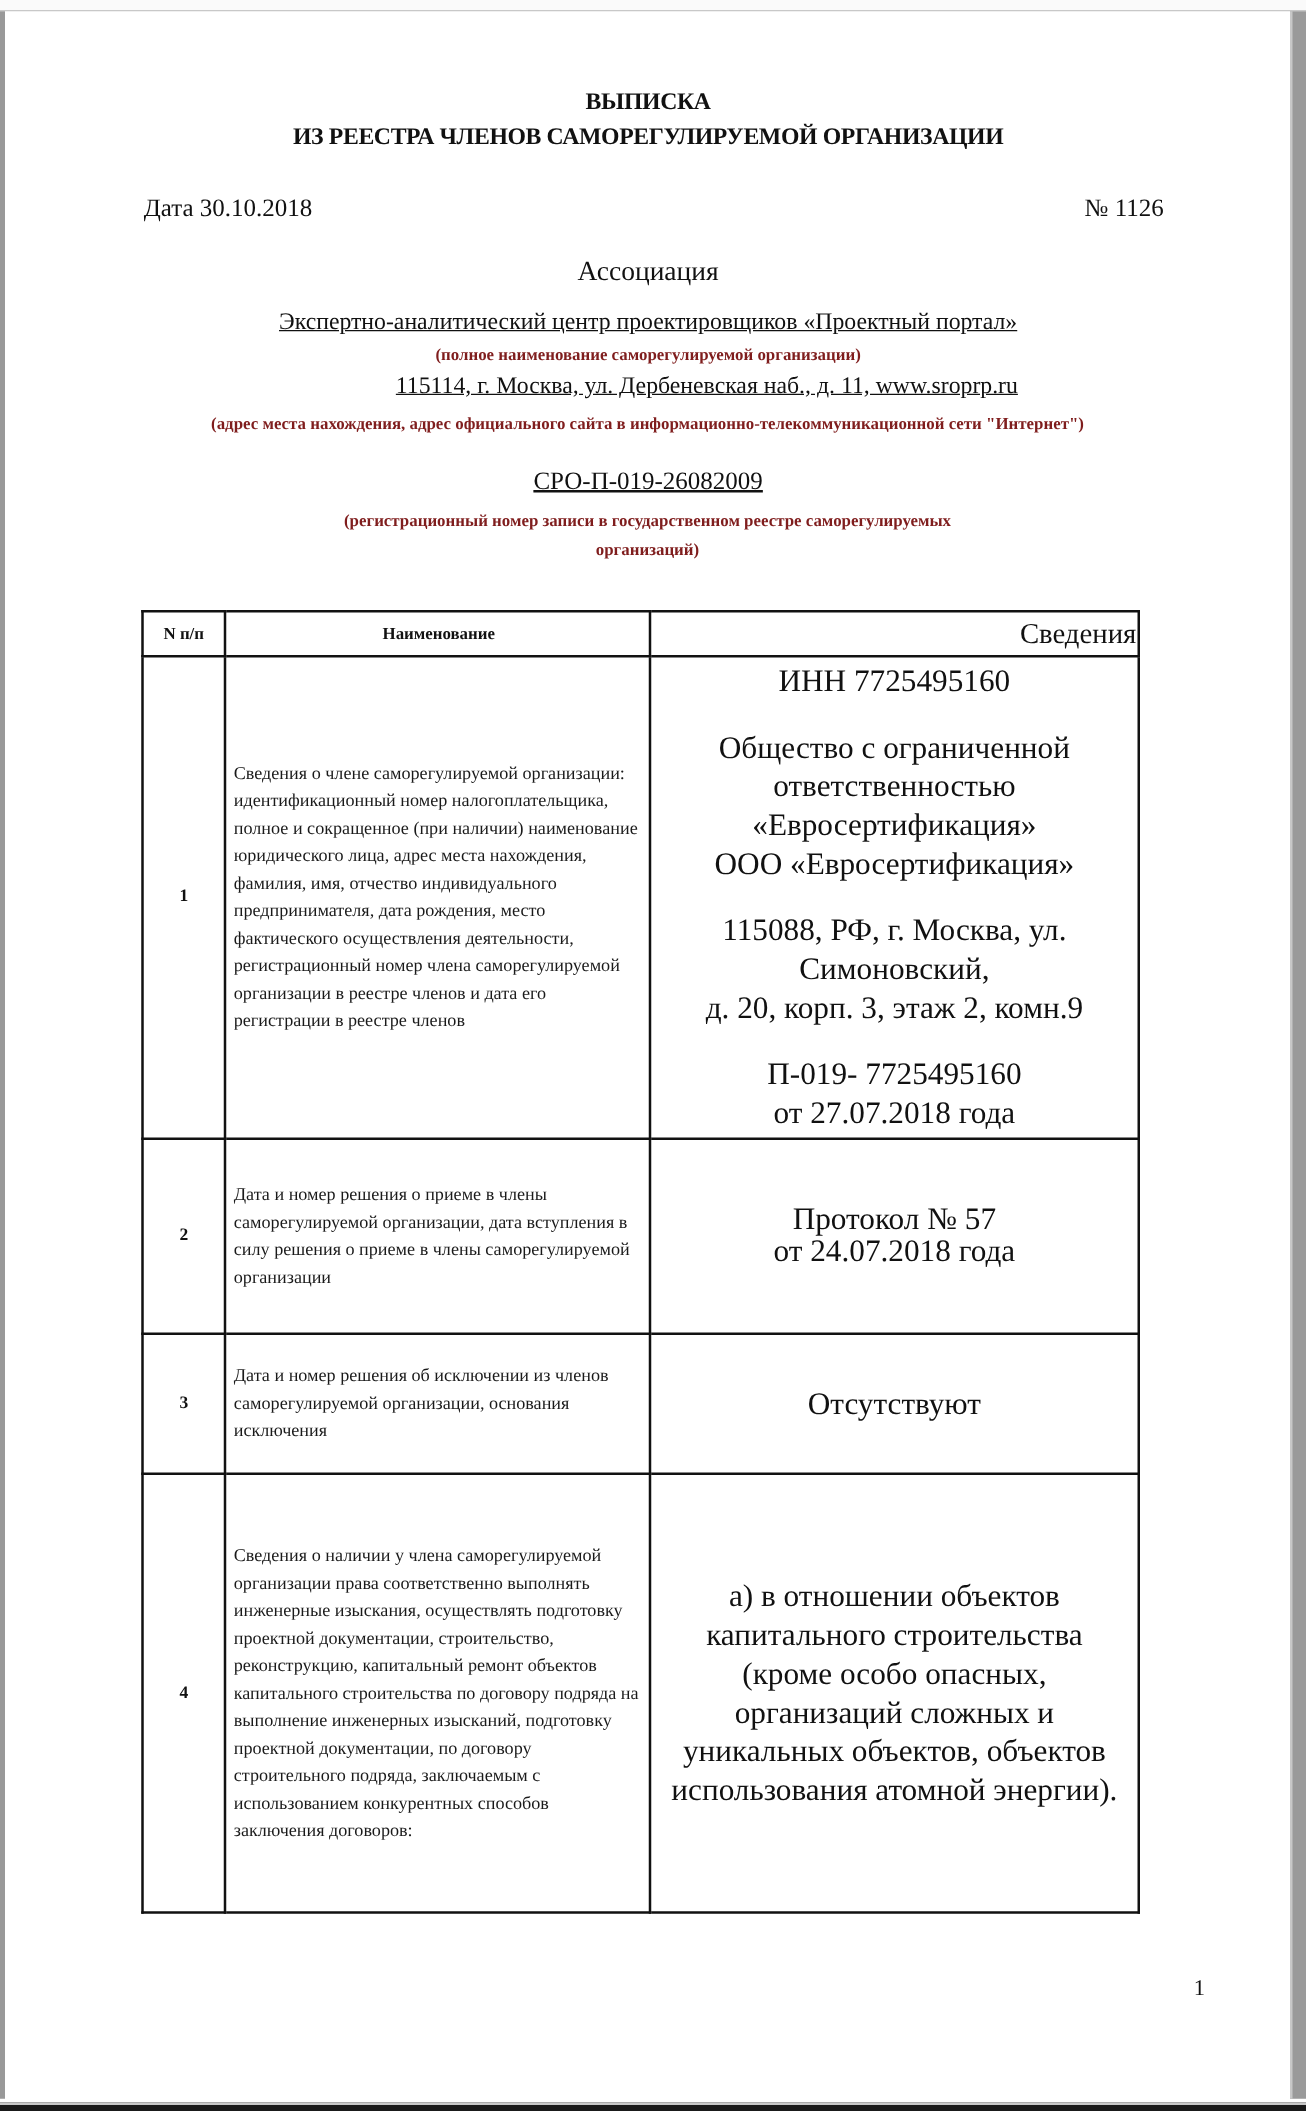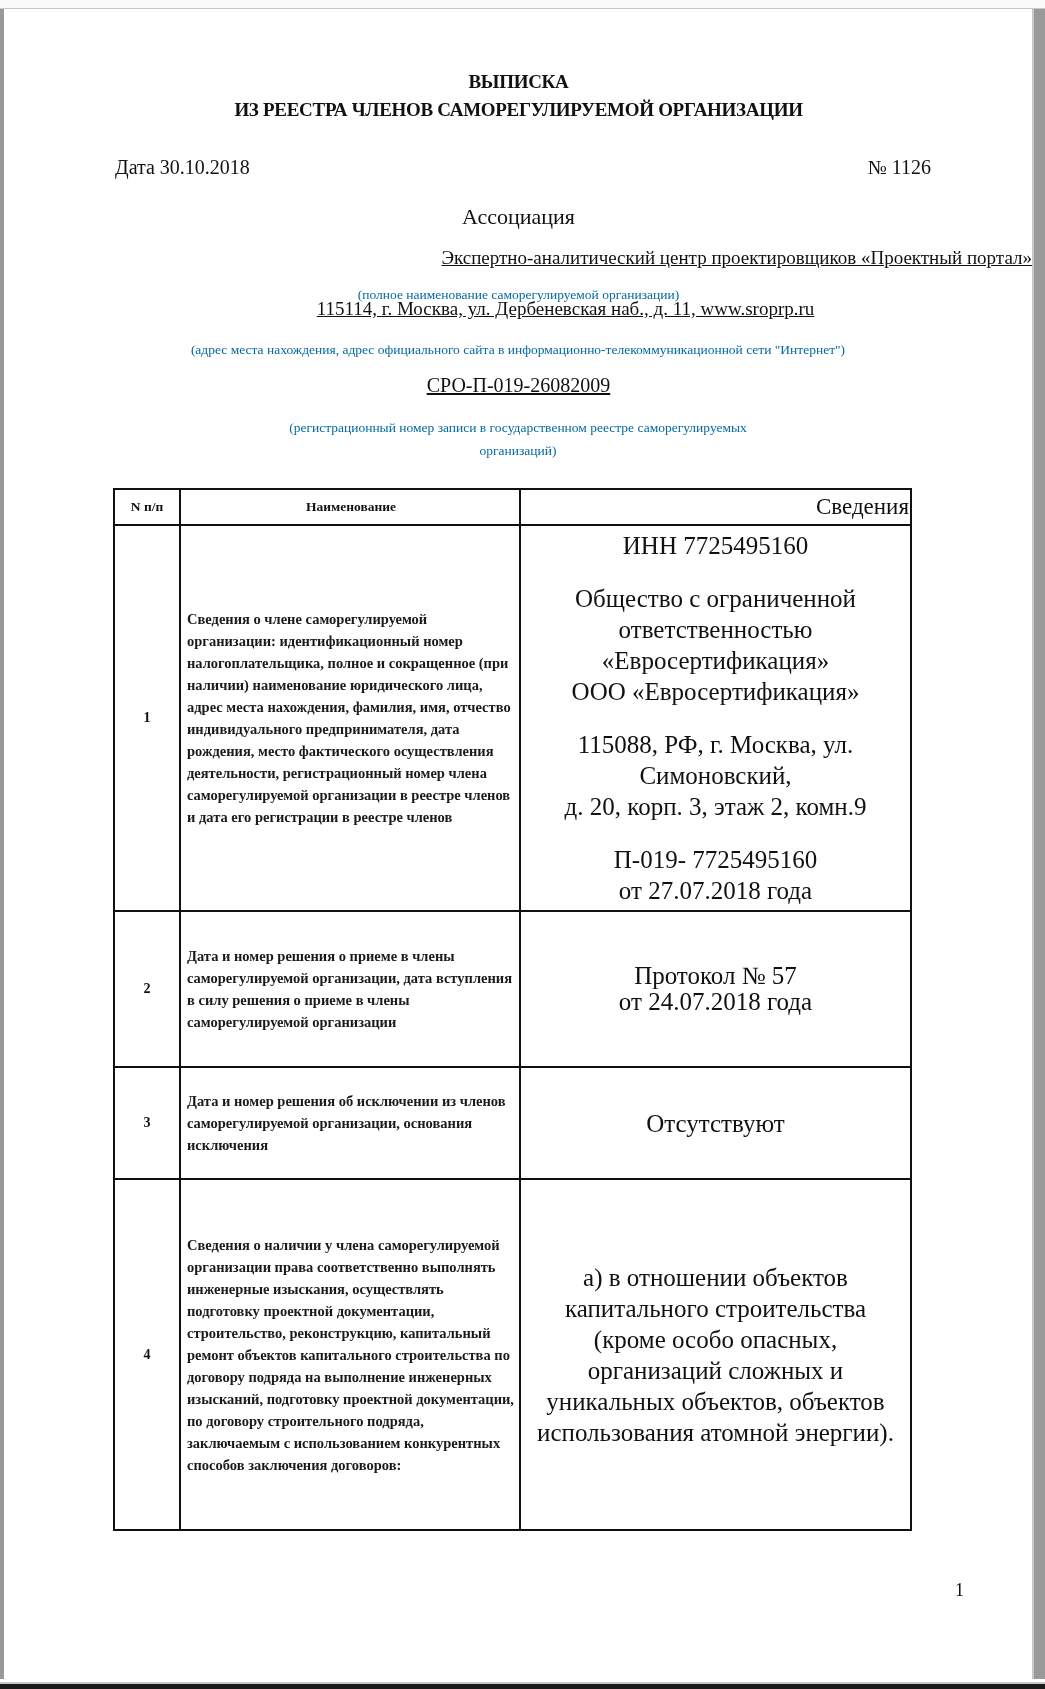--- a/index.html
+++ b/index.html
@@ -18,22 +18,22 @@
 
   .title { position: absolute; left: 0; width: 1027px; text-align: center; font-family: "Liberation Serif", serif; font-weight: bold; font-size: 19px; letter-spacing: -0.3px; }
   .title1 { top: 62px; }
   .title2 { top: 90px; }
 
   .meta-date { position: absolute; left: 110px; top: 147px; font-family: "Liberation Serif", serif; font-size: 20px; }
   .meta-num { position: absolute; right: 101px; top: 147px; font-family: "Liberation Serif", serif; font-size: 20px; }
 
   .center { position: absolute; left: 0; width: 1027px; text-align: center; font-family: "Liberation Serif", serif; }
   .assoc { top: 195px; font-size: 22px; }
-  .org-name { top: 238px; font-size: 19px; text-decoration: underline; text-align: right; }
-  .cap { font-size: 13.5px; font-weight: normal; color: #0369a1; margin-top: 11px; }
+  .org-name { top: 238px; font-size: 19px; text-decoration: underline; }
+  .cap { font-size: 13.5px; font-weight: bold; color: #7f1d1d; }
   .cap1 { top: 267px; }
   .address { top: 289px; font-size: 19px; text-decoration: underline; margin-left: 47px; }
   .cap2 { top: 318px; width: 900px; left: 63px; line-height: 23px; }
   .reg { top: 365px; font-size: 20px; text-decoration: underline; }
   .cap3 { top: 396px; width: 500px; left: 263px; line-height: 23px; }
 
   table.reg-table {
     position: absolute; left: 108px; top: 479px;
     width: 799px; border-collapse: collapse;
     font-family: "Liberation Serif", serif;
@@ -42,21 +42,21 @@
     border: 2px solid #111; vertical-align: middle;
   }
   .col-n { width: 62px; text-align: center; }
   .col-name { width: 328px; padding: 0 4px 0 6px; text-align: left; border-radius: 23px; }
   .col-info { text-align: center; }
   th.col-n, th.col-name { font-size: 13.5px; font-weight: bold; }
   th.col-name { text-align: center; }
   th.col-info { font-size: 23px; font-weight: normal; text-align: right; }
   tr.hdr { height: 36px; }
   td.col-n { font-size: 14px; font-weight: bold; }
-  td.col-name { font-size: 14.5px; font-weight: bold; line-height: 22px; color: #1a1a1a; }
+  td.col-name { font-size: 14.5px; font-weight: normal; line-height: 22px; color: #1a1a1a; }
   td.col-info { font-size: 25px; line-height: 31px; padding: 0 6px; border-radius: 29px; }
   tr.r1 { height: 386px; }
   tr.r2 { height: 156px; }
   tr.r3 { height: 112px; }
   tr.r4 { height: 351px; }
   .info-block { display: block; }
   .gap { display: block; height: 22px; }
   .page-number { position: absolute; left: 950px; top: 1571px; font-family: "Liberation Serif", serif; font-size: 18px; }
 </style>
 </head>

